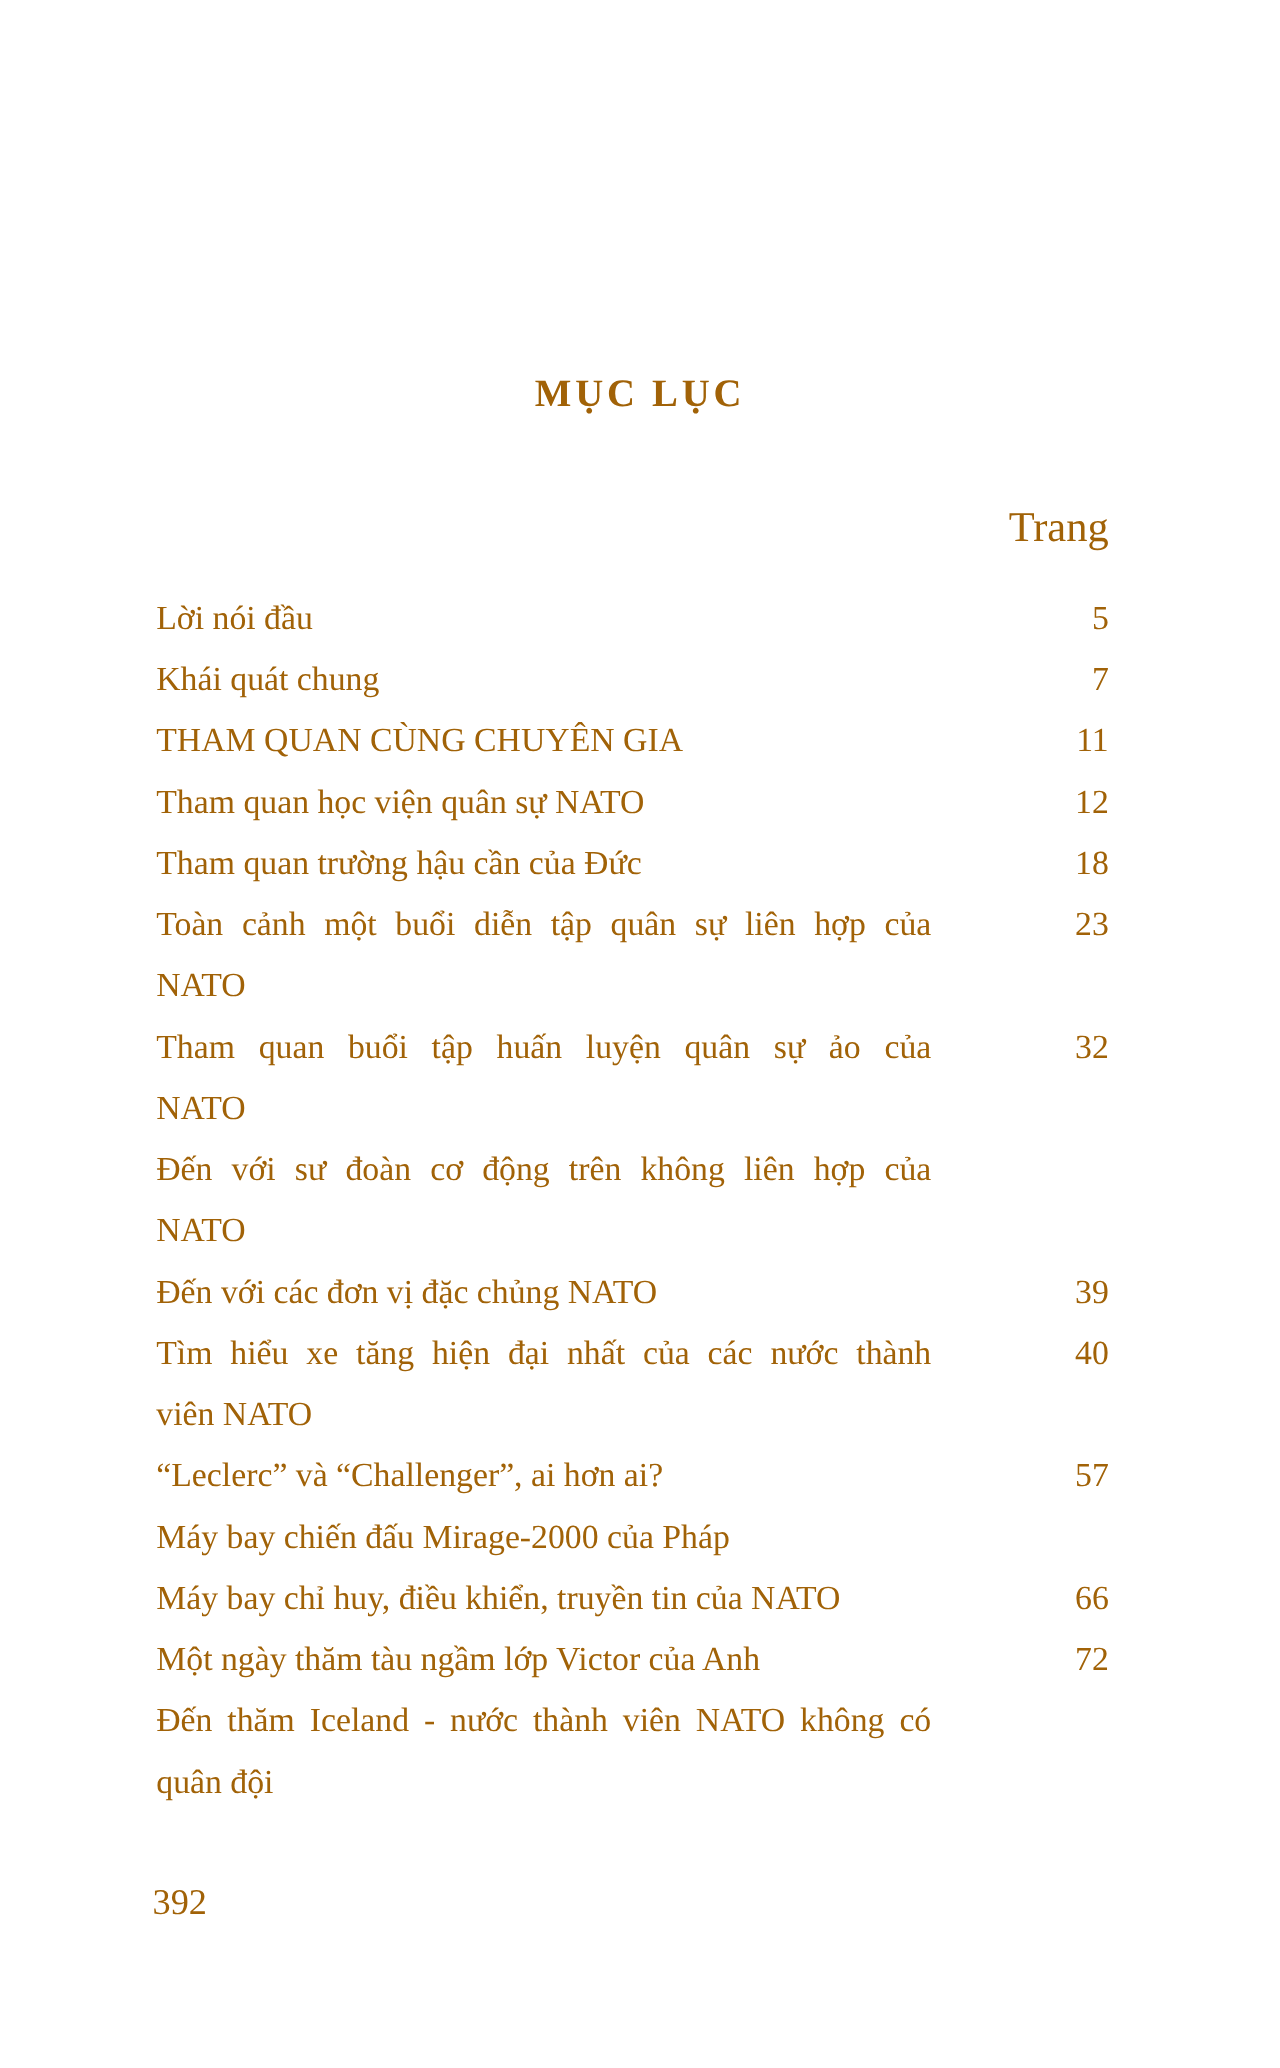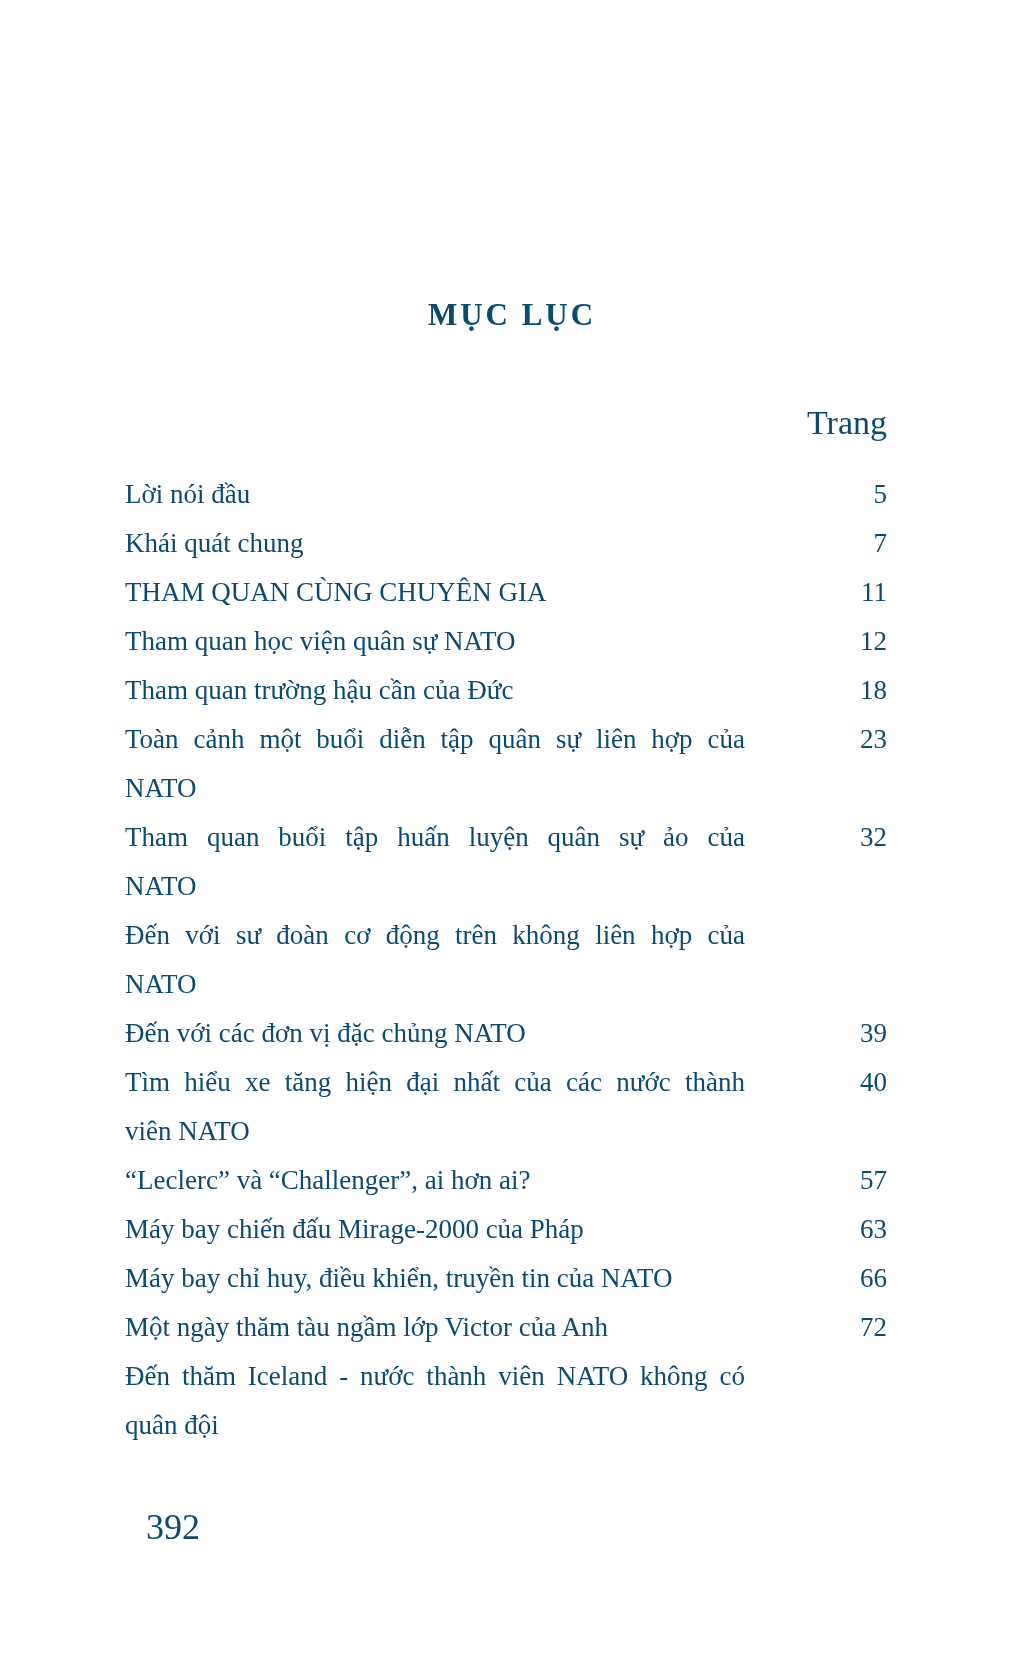--- a/index.html
+++ b/index.html
@@ -3,21 +3,21 @@
 <meta charset="utf-8">
 <style>
   * { margin: 0; padding: 0; box-sizing: border-box; }
   html, body { background: #e8e8e8; }
   .page {
     position: relative;
     width: 1024px;
     height: 1654px;
     margin: 0 auto;
     background: #ffffff;
-    color: #0c4a6e;
+    color: #a16207;
     font-family: "Liberation Serif", "DejaVu Serif", serif;
     overflow: hidden;
   }
   .title {
     position: absolute;
     top: 297px;
     left: 0;
     width: 100%;
     text-align: center;
     font-size: 31px;
@@ -54,22 +54,21 @@
   .entry-page {
     flex: 1;
     text-align: right;
     font-size: 27px;
     line-height: 49px;
   }
   .footer-page-number {
     position: absolute;
     left: 122px;
     top: 1506px;
-    font-size: 36px;
-    margin-left: 24px;
+    font-size: 29px;
   }
 </style>
 </head>
 <body>
 
 <div class="page">
   <div class="title">MỤC LỤC</div>
 
   <div class="toc">
     <div class="col-header">Trang</div>
@@ -140,21 +139,20 @@
         <div class="row">
           <div class="entry-text">
             <div class="line">“Leclerc” và “Challenger”, ai hơn ai?</div>
           </div>
           <div class="entry-page">57</div>
         </div>
         <div class="row">
           <div class="entry-text">
             <div class="line">Máy bay chiến đấu Mirage-2000 của Pháp</div>
           </div>
-          <div class="entry-page">63</div>
         </div>
         <div class="row">
           <div class="entry-text">
             <div class="line">Máy bay chỉ huy, điều khiển, truyền tin của NATO</div>
           </div>
           <div class="entry-page">66</div>
         </div>
         <div class="row">
           <div class="entry-text">
             <div class="line">Một ngày thăm tàu ngầm lớp Victor của Anh</div>

